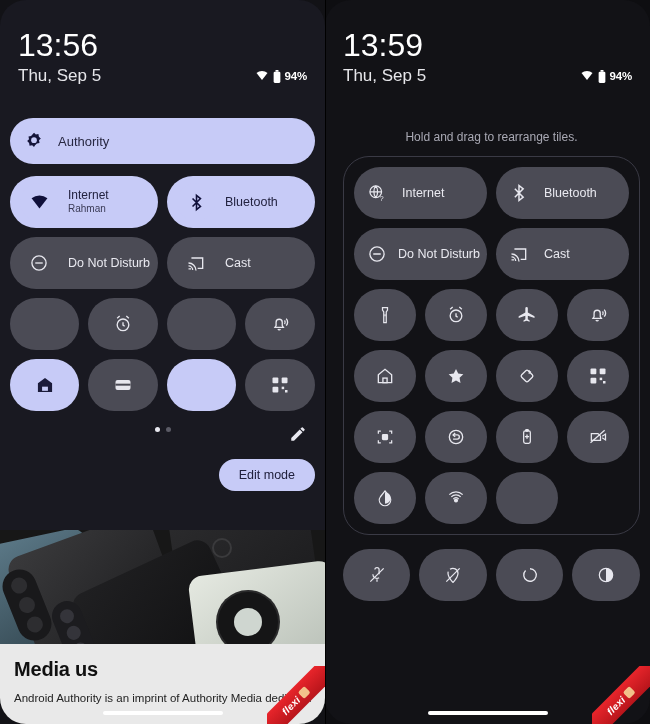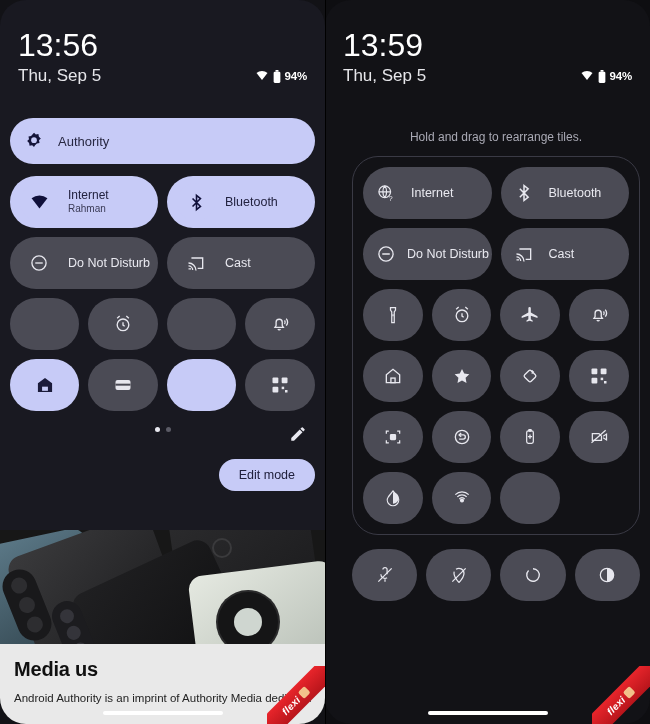--- a/index.html
+++ b/index.html
@@ -137,21 +137,21 @@
   .aboutcard {
     position: absolute; left: 0; right: 0; bottom: 0; height: 80px;
     background: #e9e9e9;
     padding: 14px 14px 0 14px;
   }
   .about-title { font-size: 20px; font-weight: 700; color: #101010; letter-spacing: -.2px;}
   .about-body { font-size: 11.5px; color: #232323; margin-top: 11px; white-space: nowrap; overflow: hidden; }
 
   
   .hinttext { text-align: center; color: #a9a9b4; font-size: 12px; }
-  .edit-area { position: absolute; left: 17px; right: 0; top: 0; padding: 0 10px; }
+  .edit-area { position: absolute; left: 8px; right: 0; top: 0; padding: 0 10px; }
   .edit-box {
     border: 1px solid #3a3a45;
     border-radius: 26px;
     padding: 10px;
     margin-top: 12px;
   }
   .edit-box .tilegrid { gap: 9px; }
   .edit-box .tile { background: #4b4b55; }
   .edit-box .tile.wide { padding-left: 12px; gap: 8px; }
   .edit-box .tile.empty { background: #4b4b55; }

